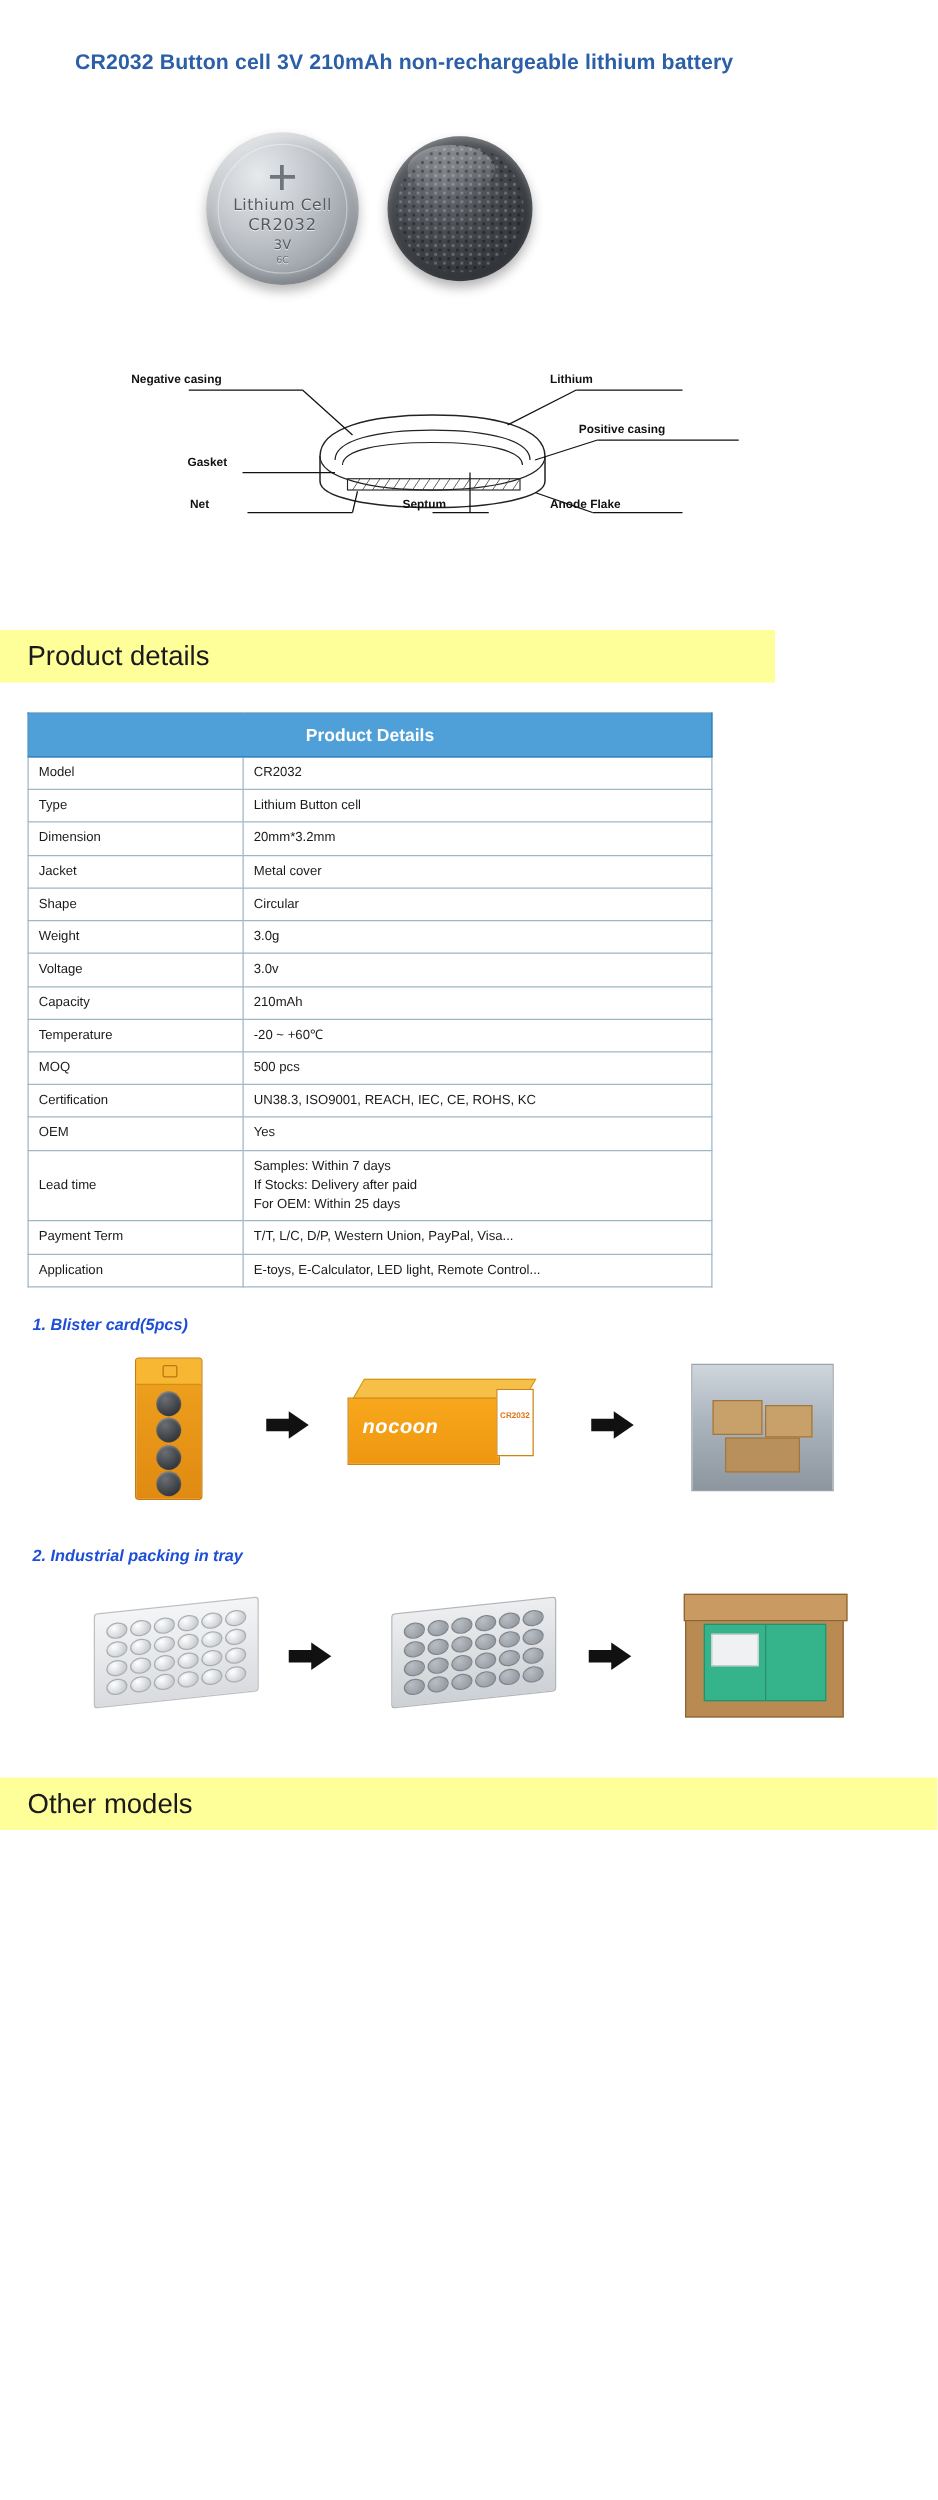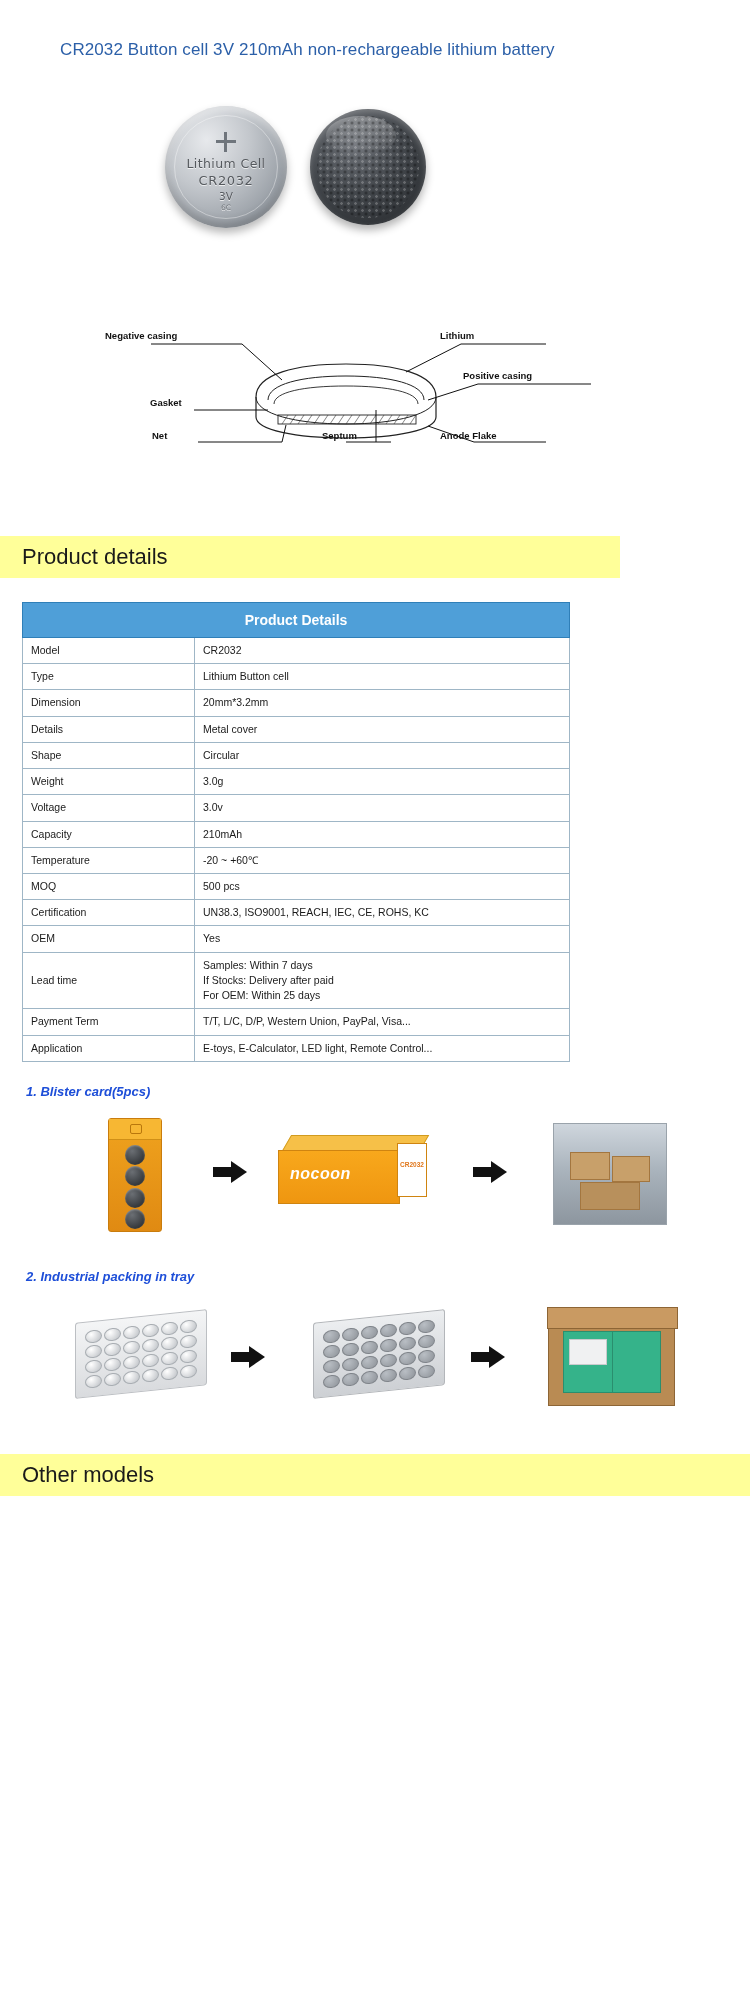--- a/index.html
+++ b/index.html
@@ -20,21 +20,21 @@
     position: relative;
   }
 
   
   .title-block {
     padding: 40px 0 0 60px;
   }
   .product-title {
     color: #2b5fa8;
     font-size: 17px;
-    font-weight: normal;
+    font-weight: bold;
     letter-spacing: 0.1px;
   }
 
   
   .battery-photo {
     margin-top: 36px;
     height: 170px;
     position: relative;
   }
   .cell-front {
@@ -108,21 +108,21 @@
   .cell-back .gloss {
     position: absolute;
     left: 14%; top: 6%;
     width: 60%; height: 34%;
     border-radius: 50%;
     background: linear-gradient(180deg, rgba(255,255,255,0.30), rgba(255,255,255,0));
   }
 
   
   .diagram {
-    margin-top: 56px;
+    margin-top: 24px;
     height: 160px;
     position: relative;
     padding-left: 46px;
   }
   .diagram svg { display: block; }
   .diagram .lbl {
     position: absolute;
     font-size: 9.5px;
     color: #111;
     font-weight: bold;
@@ -476,21 +476,21 @@
           </tr>
           <tr>
             <td class="k">Type</td>
             <td class="v" style="white-space: pre-line;">Lithium Button cell</td>
           </tr>
           <tr>
             <td class="k">Dimension</td>
             <td class="v" style="white-space: pre-line;">20mm*3.2mm</td>
           </tr>
           <tr>
-            <td class="k">Details</td>
+            <td class="k">Jacket</td>
             <td class="v" style="white-space: pre-line;">Metal cover</td>
           </tr>
           <tr>
             <td class="k">Shape</td>
             <td class="v" style="white-space: pre-line;">Circular</td>
           </tr>
           <tr>
             <td class="k">Weight</td>
             <td class="v" style="white-space: pre-line;">3.0g</td>
           </tr>

